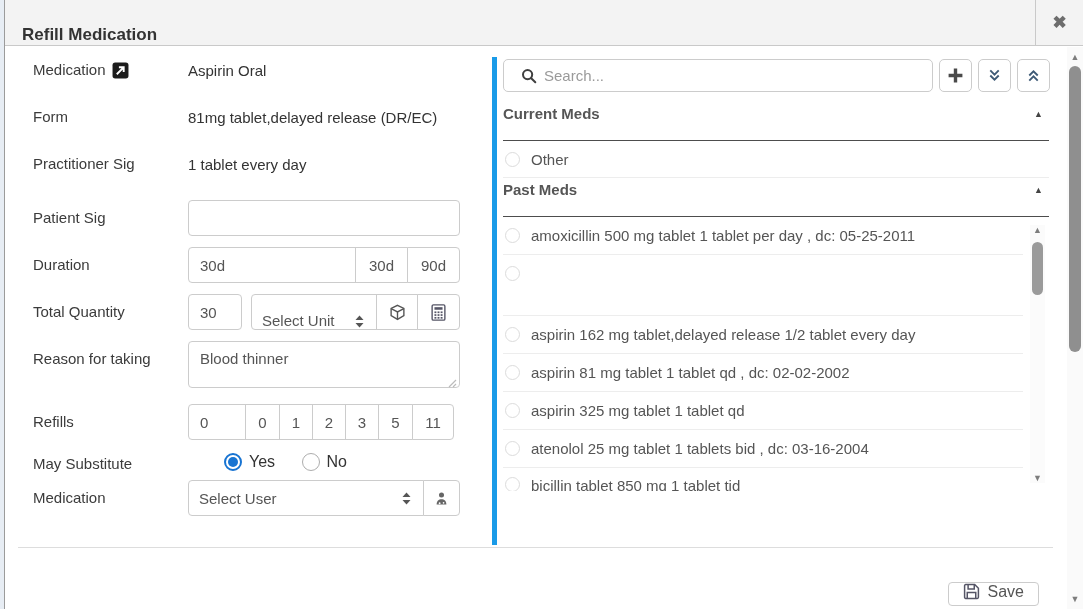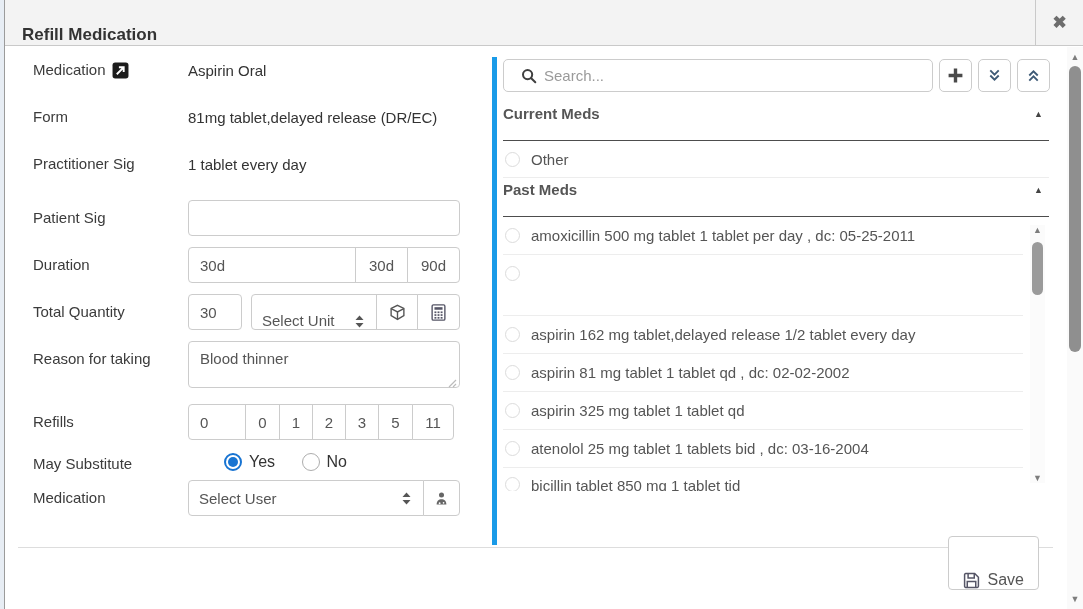--- a/index.html
+++ b/index.html
@@ -87,23 +87,23 @@
                      align-items:flex-start; padding-top:9px; }
 
   
   .in-scrollbar { position:absolute; right:4px; top:8px; width:15px; height:258px; background:#fbfbfb; }
   .in-scrollbar .thumb { position:absolute; left:2px; top:17px; width:11px; height:53px;
                          background:#9a9a9a; border-radius:6px; }
   .sb-arrow { position:absolute; left:0; width:15px; text-align:center; font-size:9px; color:#7d7d7d; }
 
   
   .footer-line { position:absolute; left:13px; right:30px; bottom:61px; border-top:1px solid #ddd; }
-  .save-btn { position:absolute; right:44px; bottom:19px; height:54px; padding:0 14px;
+  .save-btn { position:absolute; right:44px; bottom:3px; height:24px; padding:0 14px;
               border:1px solid #ccc; border-radius:4px; background:#fff; display:flex;
-              align-items:flex-end; gap:8px; font-size:16px; color:#555; cursor:pointer; }
+              align-items:flex-start; gap:8px; font-size:16px; color:#555; cursor:pointer; }
 
   
   .out-scrollbar { position:absolute; right:0; top:47px; width:16px; bottom:0; background:#fafafa; }
   .out-scrollbar .thumb { position:absolute; left:2px; top:19px; width:12px; height:286px;
                           background:#8f8f8f; border-radius:6px; }
 
   svg { display:block; }
 </style>
 </head>
 <body>

